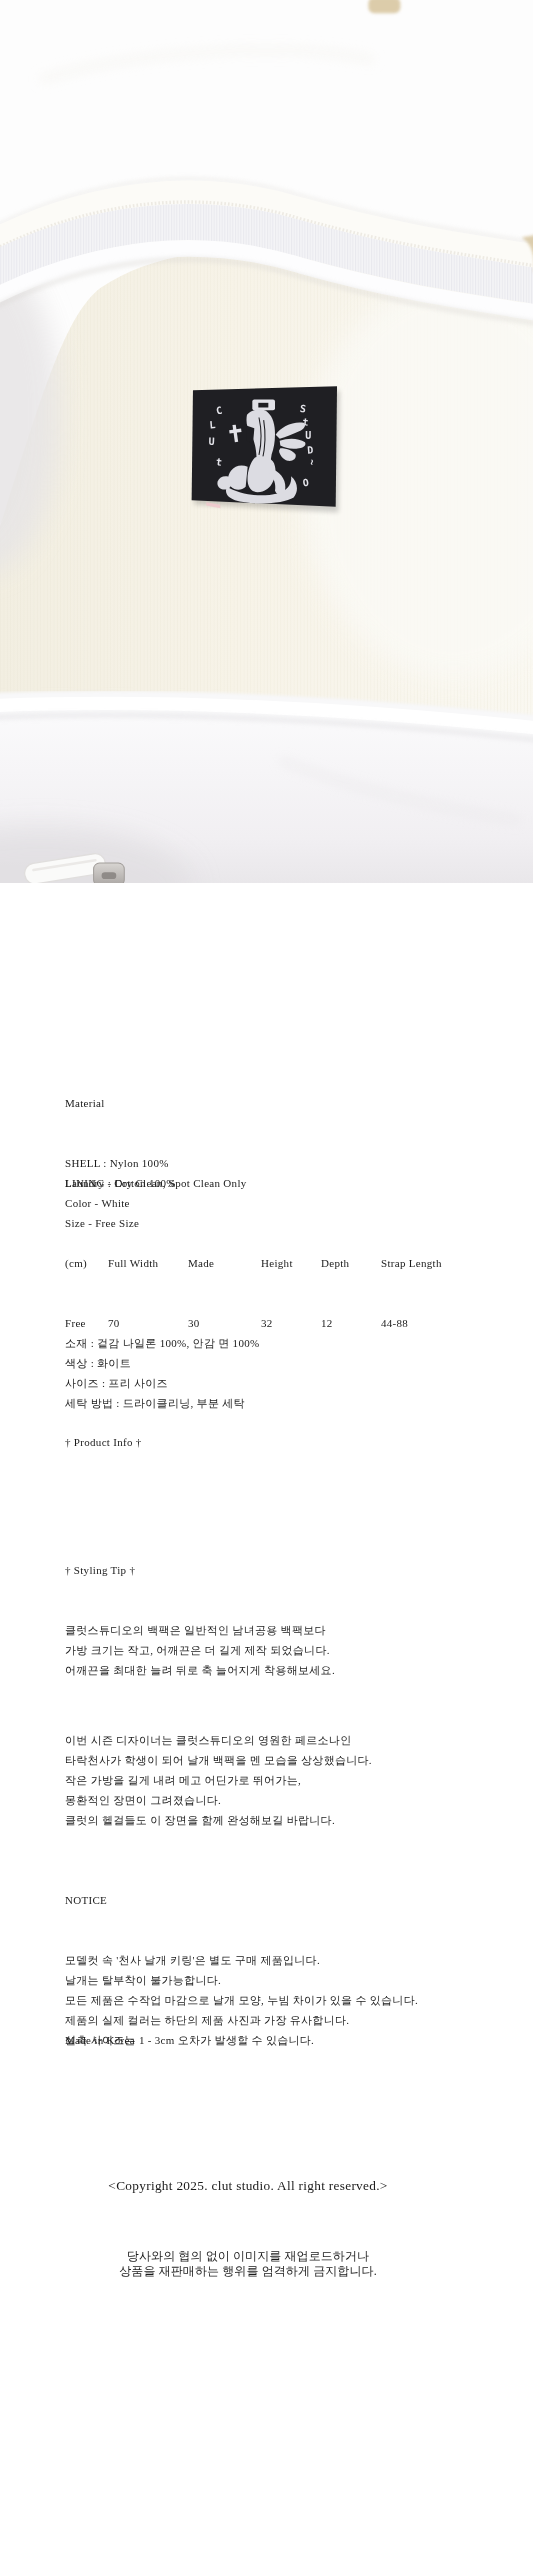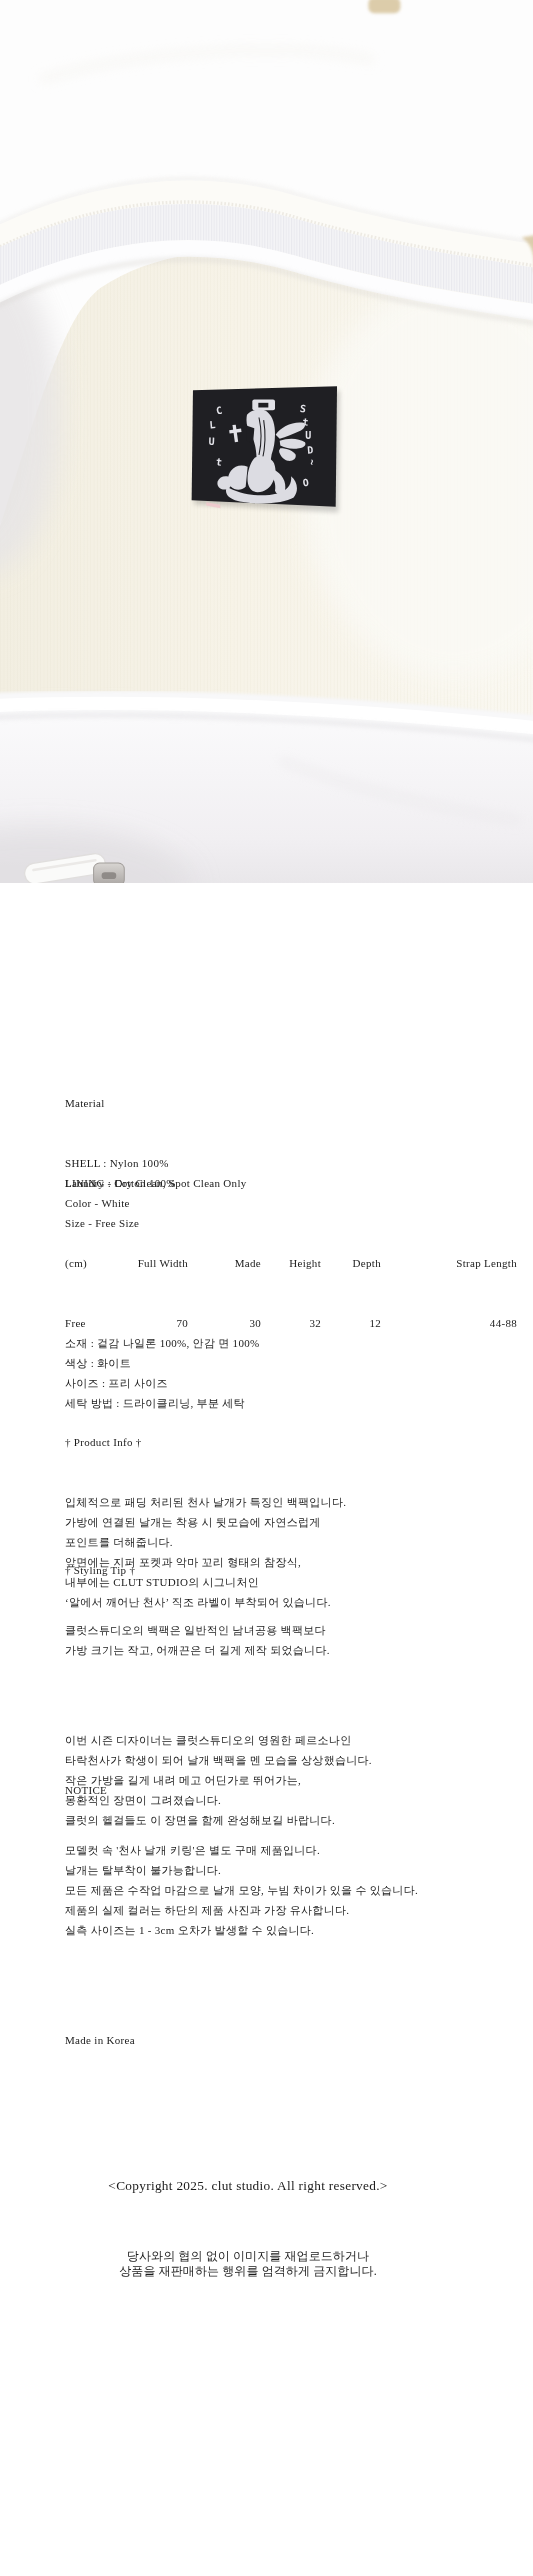--- a/index.html
+++ b/index.html
@@ -3,21 +3,21 @@
 <meta charset="utf-8">
 <style>
   html,body{margin:0;padding:0;background:#ffffff;}
   body{width:534px;height:2576px;position:relative;overflow:hidden;
        font-family:"Liberation Serif","DejaVu Serif",serif;color:#1b1b1b;}
   .photo{position:absolute;left:0;top:0;width:534px;height:883px;}
   .tblock{position:absolute;left:65px;font-size:11px;line-height:20px;
           letter-spacing:0.3px;white-space:pre;}
   .tblock .line{height:20px;}
   .trow{display:flex;}
-  .trow .tcell{text-align:right;height:20px;}
+  .trow .tcell{text-align:left;height:20px;}
   .trow .tcell:nth-child(1){width:43px;text-align:left;}
   .trow .tcell:nth-child(2){width:80px;}
   .trow .tcell:nth-child(3){width:73px;}
   .trow .tcell:nth-child(4){width:60px;}
   .trow .tcell:nth-child(5){width:60px;}
   .trow .tcell:nth-child(6){width:136px;}
   .centered{position:absolute;left:0;width:496px;text-align:center;}
   .copyright{font-size:13.3px;line-height:18.7px;letter-spacing:0.3px;}
   .warning{font-size:12px;line-height:14.7px;letter-spacing:0.1px;}
   .warning .line{height:14.7px;}
@@ -163,33 +163,32 @@
   <div class="trow"><div class="tcell">(cm)</div><div class="tcell">Full Width</div><div class="tcell">Made</div><div class="tcell">Height</div><div class="tcell">Depth</div><div class="tcell">Strap Length</div></div>
   <div class="trow"><div class="tcell">Free</div><div class="tcell">70</div><div class="tcell">30</div><div class="tcell">32</div><div class="tcell">12</div><div class="tcell">44-88</div></div>
 </div>
 
 <div class="tblock" style="top:1293px">
   <div><div class="line">소재 : 겉감 나일론 100%, 안감 면 100%</div><div class="line">색상 : 화이트</div><div class="line">사이즈 : 프리 사이즈</div><div class="line">세탁 방법 : 드라이클리닝, 부분 세탁</div></div>
 </div>
 
 <div class="tblock" style="top:1392px">
   <div class="line">† Product Info †</div>
-  <div><div class="line">입체적으로 패딩 처리된 천사 날개가 특징인 백팩입니다.</div><div class="line">가방에 연결된 날개는 착용 시 뒷모습에 자연스럽게</div><div class="line">포인트를 더해줍니다.</div><div class="line">앞면에는 지퍼 포켓과 악마 꼬리 형태의 참장식,</div><div class="line">내부에는 CLUT STUDIO의 시그니처인</div><div class="line">‘알에서 깨어난 천사’ 직조 라벨이 부착되어 있습니다.</div></div>
 </div>
 
 <div class="tblock" style="top:1520px">
   <div class="line">† Styling Tip †</div>
-  <div><div class="line">클럿스튜디오의 백팩은 일반적인 남녀공용 백팩보다</div><div class="line">가방 크기는 작고, 어깨끈은 더 길게 제작 되었습니다.</div></div>
+  <div><div class="line">클럿스튜디오의 백팩은 일반적인 남녀공용 백팩보다</div><div class="line">가방 크기는 작고, 어깨끈은 더 길게 제작 되었습니다.</div><div class="line">어깨끈을 최대한 늘려 뒤로 축 늘어지게 착용해보세요.</div></div>
 </div>
 
 <div class="tblock" style="top:1690px">
   <div><div class="line">이번 시즌 디자이너는 클럿스튜디오의 영원한 페르소나인</div><div class="line">타락천사가 학생이 되어 날개 백팩을 멘 모습을 상상했습니다.</div><div class="line">작은 가방을 길게 내려 메고 어딘가로 뛰어가는,</div><div class="line">몽환적인 장면이 그려졌습니다.</div><div class="line">클럿의 헬걸들도 이 장면을 함께 완성해보길 바랍니다.</div></div>
 </div>
 
-<div class="tblock" style="top:1740px">
+<div class="tblock" style="top:1850px">
   <div class="line">NOTICE</div>
   <div><div class="line">모델컷 속 '천사 날개 키링'은 별도 구매 제품입니다.</div><div class="line">날개는 탈부착이 불가능합니다.</div><div class="line">모든 제품은 수작업 마감으로 날개 모양, 누빔 차이가 있을 수 있습니다.</div><div class="line">제품의 실제 컬러는 하단의 제품 사진과 가장 유사합니다.</div><div class="line">실측 사이즈는 1 - 3cm 오차가 발생할 수 있습니다.</div></div>
 </div>
 
 <div class="tblock" style="top:1990px">
   <div class="line">Made in Korea</div>
 </div>
 
 <div class="centered copyright" style="top:2177px">&lt;Copyright 2025. clut studio. All right reserved.&gt;</div>
 

